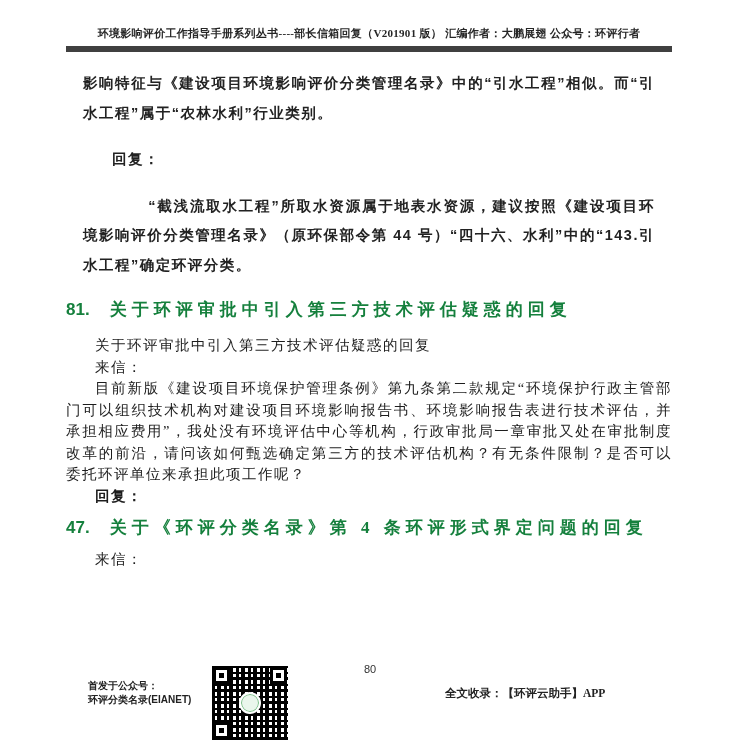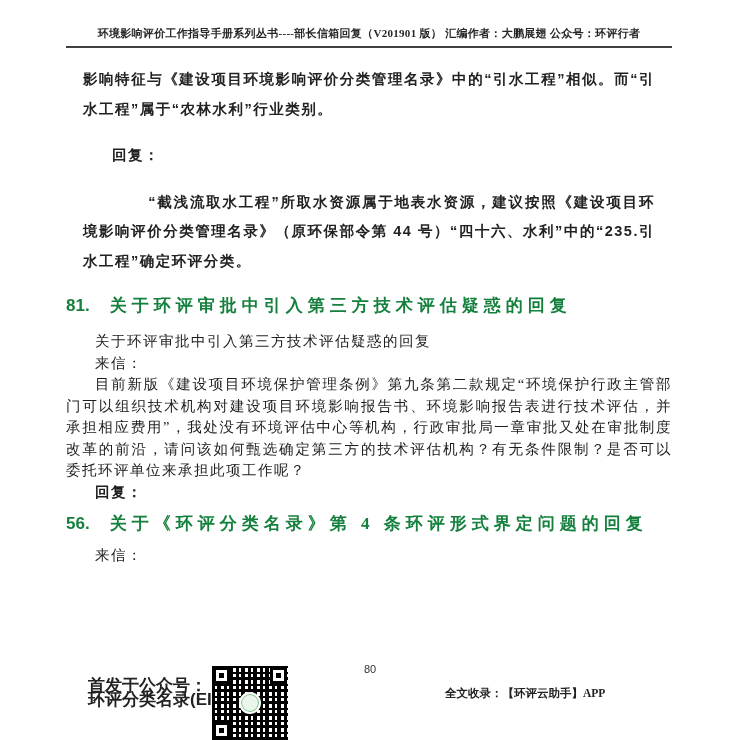--- a/index.html
+++ b/index.html
@@ -2,21 +2,21 @@
 <html><head>
 <meta charset="utf-8">
 <style>
   html,body{margin:0;padding:0;}
   body{width:740px;height:740px;background:#ffffff;overflow:hidden;
        font-family:"Liberation Serif","DejaVu Serif",serif;color:#1d1d1d;}
   .page{position:relative;width:740px;height:740px;background:#fff;}
   .content{position:absolute;left:66px;width:606px;top:0;}
 
   
-  .doc-header{padding-top:26px;padding-bottom:5px;border-bottom:2px solid #404040;
+  .doc-header{padding-top:26px;padding-bottom:5px;border-bottom:6px solid #404040;
       text-align:center;font-size:11px;font-weight:bold;letter-spacing:0.3px;
       color:#262626;white-space:nowrap;}
 
   
   .b80{font-family:"Liberation Sans","DejaVu Sans",sans-serif;font-weight:700;
       font-size:14.5px;line-height:29.5px;letter-spacing:1.5px;margin-top:10px;
       text-align:justify;color:#222;}
   .b80 p{margin:17px;}
   .indent2{text-indent:2em;}
   .indent45{text-indent:4.5em;}
@@ -34,21 +34,21 @@
   .serif-block{font-size:14.5px;line-height:21.5px;letter-spacing:1.5px;
       text-align:justify;color:#1d1d1d;}
   .serif-block p{margin:0;}
   .mt12{margin-top:12px;}
   .mt8{margin-top:8px;}
   .bold{font-weight:bold;}
 
   
   .page-number{position:absolute;left:0;right:0;top:663px;text-align:center;
       font-family:"Liberation Sans","DejaVu Sans",sans-serif;font-size:11px;color:#333;}
-  .footer-left{position:absolute;left:88px;top:679px;font-size:17px;line-height:14px;
+  .footer-left{position:absolute;left:88px;top:679px;font-size:10px;line-height:14px;
       color:#222;}
   .footer-left .l1{font-weight:600;}
   .footer-left .l2{font-weight:bold;font-family:"Liberation Sans","DejaVu Sans",sans-serif;}
   .footer-right{position:absolute;left:445px;top:686px;font-size:11.5px;font-weight:bold;color:#222;}
 
   
   .qr{position:absolute;left:212px;top:666px;width:76px;height:74px;background:#fff;
       background-image:
         repeating-linear-gradient(0deg,#000 0 3px,transparent 3px 6px,#000 6px 8px,transparent 8px 12px),
         repeating-linear-gradient(90deg,#000 0 3px,#fff 3px 5px,#000 5px 9px,#fff 9px 12px);
@@ -67,36 +67,36 @@
 <body>
 
 <div class="page">
   <div class="content">
 
     <div class="doc-header">环境影响评价工作指导手册系列丛书----部长信箱回复（V201901 版）  汇编作者：大鹏展翅 公众号：环评行者</div>
 
     <div class="b80">
       <p>影响特征与《建设项目环境影响评价分类管理名录》中的“引水工程”相似。而“引水工程”属于“农林水利”行业类别。</p>
       <p class="indent2">回复：</p>
-      <p class="indent45">“截浅流取水工程”所取水资源属于地表水资源，建议按照《建设项目环境影响评价分类管理名录》（原环保部令第 44 号）“四十六、水利”中的“235.引水工程”确定环评分类。</p>
+      <p class="indent45">“截浅流取水工程”所取水资源属于地表水资源，建议按照《建设项目环境影响评价分类管理名录》（原环保部令第 44 号）“四十六、水利”中的“143.引水工程”确定环评分类。</p>
     </div>
 
     <div class="sec-heading">
       <span class="sec-num">81.</span><span class="sec-title">关于环评审批中引入第三方技术评估疑惑的回复</span>
     </div>
 
     <div class="serif-block mt12">
       <p class="indent2">关于环评审批中引入第三方技术评估疑惑的回复</p>
       <p class="indent2">来信：</p>
       <p class="indent2">目前新版《建设项目环境保护管理条例》第九条第二款规定“环境保护行政主管部门可以组织技术机构对建设项目环境影响报告书、环境影响报告表进行技术评估，并承担相应费用”，我处没有环境评估中心等机构，行政审批局一章审批又处在审批制度改革的前沿，请问该如何甄选确定第三方的技术评估机构？有无条件限制？是否可以委托环评单位来承担此项工作呢？</p>
       <p class="indent2 bold">回复：</p>
     </div>
 
     <div class="sec-heading second">
-      <span class="sec-num">56.</span><span class="sec-title">关于《环评分类名录》第 4 条环评形式界定问题的回复</span>
+      <span class="sec-num">47.</span><span class="sec-title">关于《环评分类名录》第 4 条环评形式界定问题的回复</span>
     </div>
 
     <div class="serif-block mt8">
       <p class="indent2">来信：</p>
     </div>
 
   </div>
 
   <div class="page-number">80</div>
 

